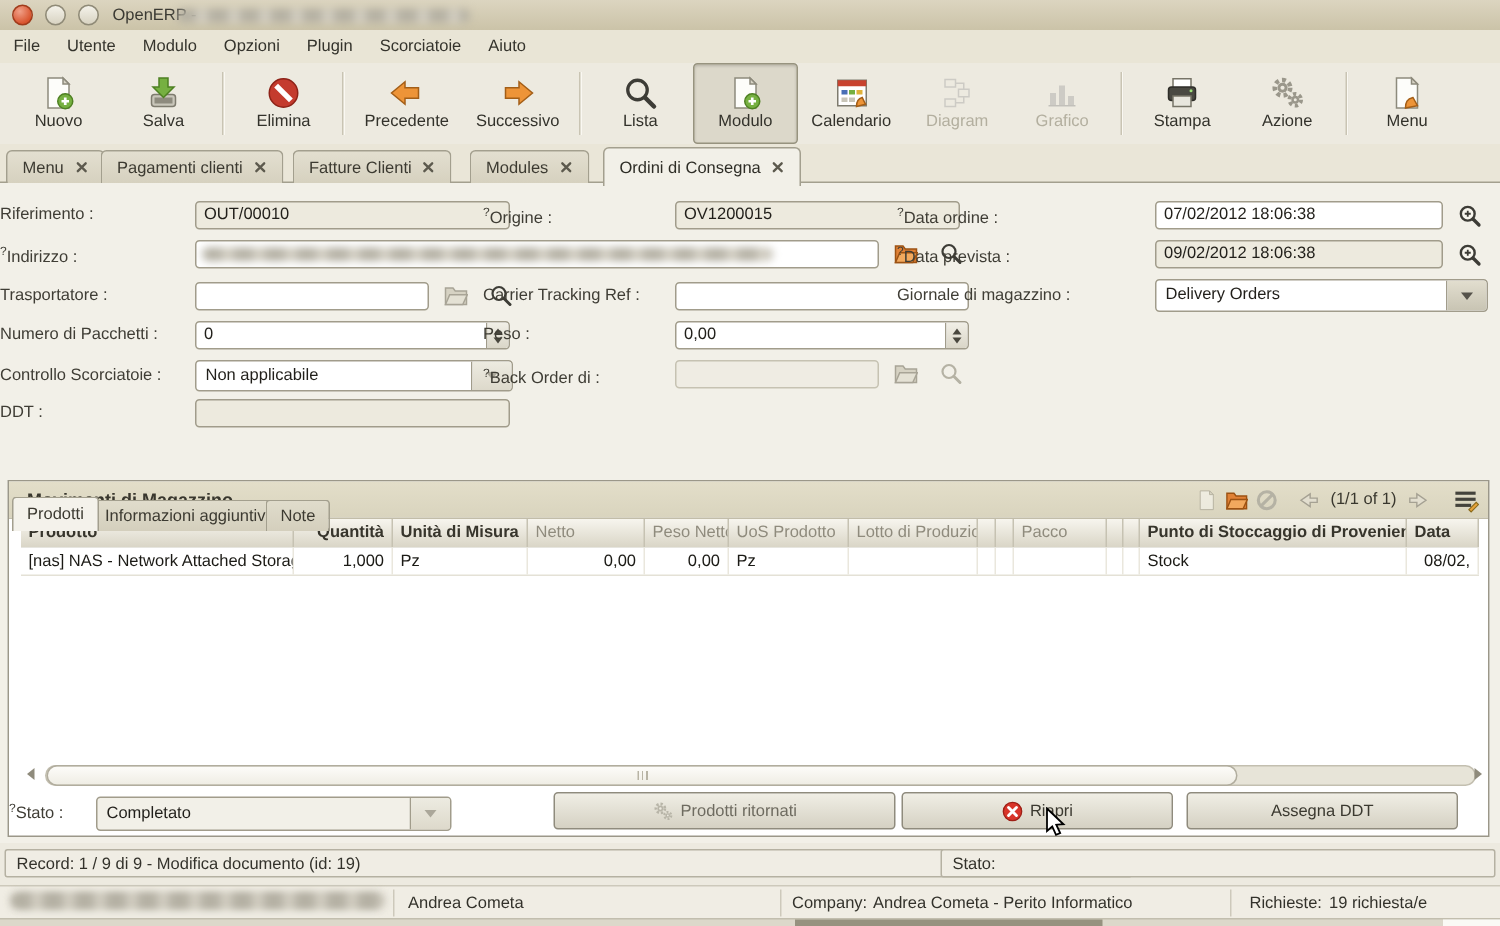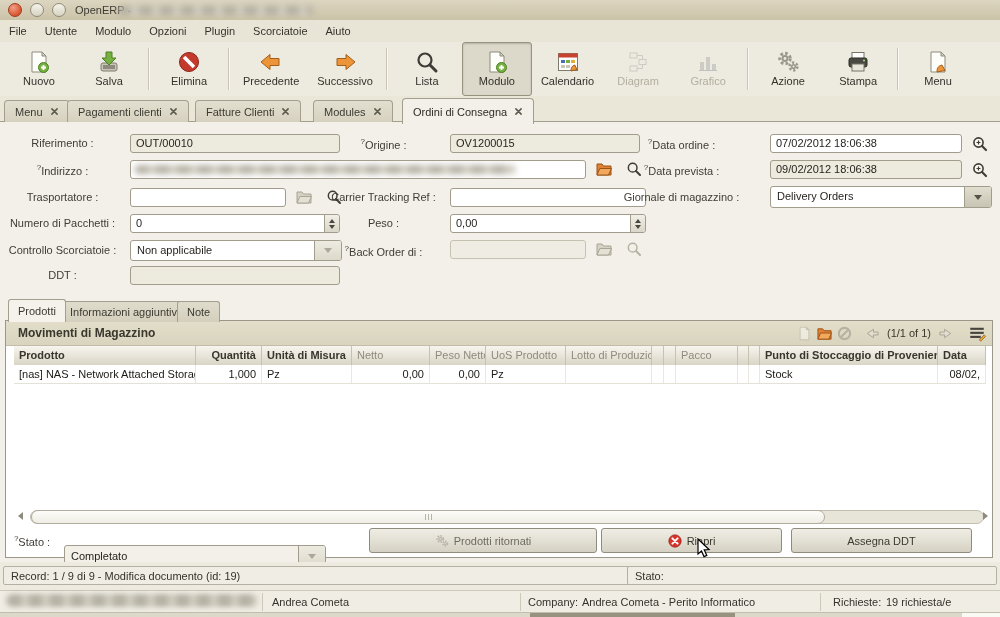--- a/index.html
+++ b/index.html
@@ -32,21 +32,21 @@
 
   
   .tabbar{position:absolute;left:0;top:96px;width:1000px;height:26px;background:#EAE6D8;}
   .tabbar::after{content:"";position:absolute;left:0;right:0;bottom:0;height:1px;background:#a39f8e;}
   .mtab{position:absolute;top:4px;height:21px;display:flex;align-items:center;gap:7px;padding:0 10px;
     background:linear-gradient(#E3DFD0,#D6D1BF);border:1px solid #a39f8e;border-bottom:none;border-radius:4px 4px 0 0;color:#3c3a31;z-index:1;}
   .mtab.active{top:2px;height:25px;background:#F2F0E8;z-index:3;color:#2e2d26;}
   .mtab svg{width:9px;height:9px;color:#5d5a4e;}
 
   
-  .flabel{position:absolute;text-align:center;color:#3f3d35;}
+  .flabel{position:absolute;text-align:left;color:#3f3d35;}
   .flabel sup{font-size:8px;}
   .field{position:absolute;height:19px;box-sizing:border-box;border:1px solid #A19C8B;border-radius:3px;background:#fff;
     font-size:11px;color:#211f1a;padding:2px 5px 0;overflow:hidden;white-space:nowrap;}
   .field.ro{background:#EDEADE;}
   .field.dis{background:#EFECE3;border-color:#C6C2B2;color:#8f8b7d;}
   .fbtn{position:absolute;width:20px;height:18px;display:flex;align-items:center;justify-content:center;}
   .fbtn svg{width:16px;height:16px;}
   .spinbox{padding-right:16px;}
   .spinner{position:absolute;top:0;right:0;bottom:0;width:14px;border-left:1px solid #A19C8B;background:linear-gradient(#F1EFE7,#DAD6C8);
     display:flex;flex-direction:column;align-items:center;justify-content:center;gap:2px;border-radius:0 2px 2px 0;}
@@ -55,21 +55,21 @@
   .combo{position:absolute;box-sizing:border-box;border:1px solid #A19C8B;border-radius:3px;background:#fff;}
   .combo .cval{position:absolute;left:6px;top:3px;color:#211f1a;white-space:nowrap;}
   .combo .cbtn{position:absolute;top:0;right:0;bottom:0;width:26px;background:linear-gradient(#E2DECF,#C8C4B3);border-left:1px solid #A19C8B;
     display:flex;align-items:center;justify-content:center;border-radius:0 2px 2px 0;}
   .combo .cbtn .tri-down{border-left-width:4.5px;border-right-width:4.5px;border-top-width:5.5px;border-top-color:#55524a;}
   .combo .cbtn.graybtn{background:linear-gradient(#EDEBE1,#DDD9CB);}
   .combo .cbtn.graybtn .tri-down{border-top-color:#ABA79A;}
 
   
   .ntab{position:absolute;height:20px;display:flex;align-items:center;padding:0 9px;background:linear-gradient(#E0DCCC,#D4CFBD);
-    border:1px solid #a39f8e;border-bottom:none;border-radius:3px 3px 0 0;color:#3c3a31;z-index:1;}
+    border:1px solid #a39f8e;border-bottom:none;border-radius:3px 3px 0 0;color:#3c3a31;z-index:1;margin-top:32px;}
   .ntab.active{background:#F4F2EB;height:22px;z-index:3;}
   .nbox{position:absolute;left:5px;top:320px;width:988px;height:238px;border:1px solid #9B9789;background:#fff;box-sizing:border-box;}
   .secbar{position:absolute;left:0;top:0;right:0;height:24px;background:linear-gradient(#E3DEC9,#D9D4BE);border-bottom:1px solid #c2bda9;}
   .secbar .sectitle{position:absolute;left:12px;top:5px;font-weight:bold;font-size:12px;color:#39372e;}
   .secicons{position:absolute;right:6px;top:2px;height:20px;display:flex;align-items:center;gap:5px;color:#39372e;}
   .secicons svg{width:15px;height:15px;}
   .pagertext{margin:0 2px;color:#39372e;}
 
   .thead{position:absolute;left:8px;top:25px;height:19px;display:flex;background:linear-gradient(#F7F5EE,#D9D5C6);border-bottom:1px solid #ADA999;}
   .th{box-sizing:border-box;border-right:1px solid #C6C2B2;padding:3px 5px 0;white-space:nowrap;overflow:hidden;color:#8F8B7D;}
@@ -309,30 +309,30 @@
       <span>Diagram</span>
     </div>
     <div class="tbtn disabled">
       <svg>
           <use href="#s-graph"></use>
         </svg>
       <span>Grafico</span>
     </div>
     <div class="tsep"></div>
     <div class="tbtn">
+      <svg>
+          <use href="#s-printer"></use>
+        </svg>
+      <span>Stampa</span>
+    </div>
+    <div class="tbtn">
       <svg style="color:#9A978B">
           <use href="#s-gears"></use>
         </svg>
       <span>Azione</span>
-    </div>
-    <div class="tbtn">
-      <svg>
-          <use href="#s-printer"></use>
-        </svg>
-      <span>Stampa</span>
     </div>
     <div class="tsep"></div>
     <div class="tbtn">
       <svg>
           <use href="#s-handdoc"></use>
         </svg>
       <span>Menu</span>
     </div>
 
   </div>
@@ -548,21 +548,21 @@
     <div class="hscroll">
       <span class="hs-arrow hs-left"></span>
       <span class="hs-track"></span>
       <span class="hs-thumb">
           <span class="hs-grip"></span>
         </span>
       <span class="hs-arrow hs-right"></span>
     </div>
 
     <div class="flabel" style="left:0;top:213px;width:52px;"><sup>?</sup><span>Stato :</span></div>
-    <div class="combo" style="left:58px;top:224px;width:262px;height:23px;background:#F2F0E8;">
+    <div class="combo" style="left:58px;top:210px;width:237px;height:23px;background:#F2F0E8;">
       <span class="cval" style="top:4px">Completato</span>
       <span class="cbtn graybtn">
           <span class="tri-down"></span>
         </span>
     </div>
     <div class="btn" style="left:363px;top:207px;width:228px;color:#6E6B60;">
       <svg style="color:#B8B5A8">
           <use href="#s-gears"></use>
         </svg>
       <span>Prodotti ritornati</span>

